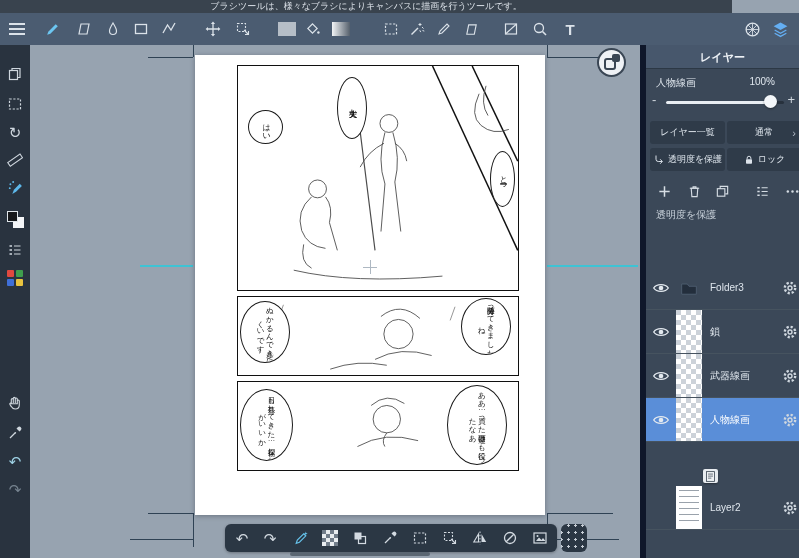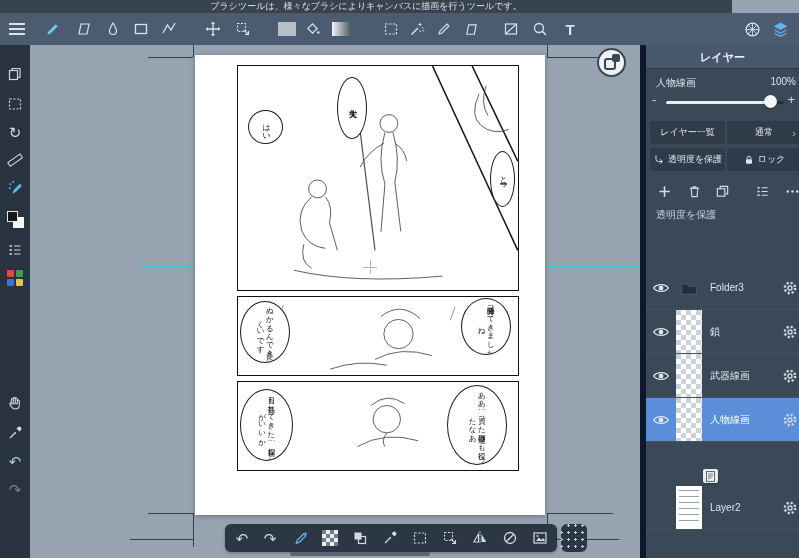--- a/index.html
+++ b/index.html
@@ -511,21 +511,21 @@
         </span>
     </div>
     <div id="gridhandle"></div>
     <div id="hscroll"></div>
   </div>
 
   <div id="lp">
     <div id="lph">レイヤー</div>
 
     <span class="lbl" style="position:absolute;left:10px;top:31px">人物線画</span>
-    <span class="lbl" style="position:absolute;right:3px;top:31px">100%</span>
+    <span class="lbl" style="position:absolute;right:24px;top:31px">100%</span>
 
     <span style="position:absolute;left:6px;top:47px;font-size:13px;color:#cfd6dd">-</span>
     <span style="position:absolute;right:4px;top:47px;font-size:13px;color:#cfd6dd">+</span>
     <div id="sld-track">
         <i id="sld-fill"></i>
       </div>
     <i id="sld-knob"></i>
 
     <div class="pbtn" style="left:4px;top:76px;width:75px">
         <span>レイヤー一覧</span>

